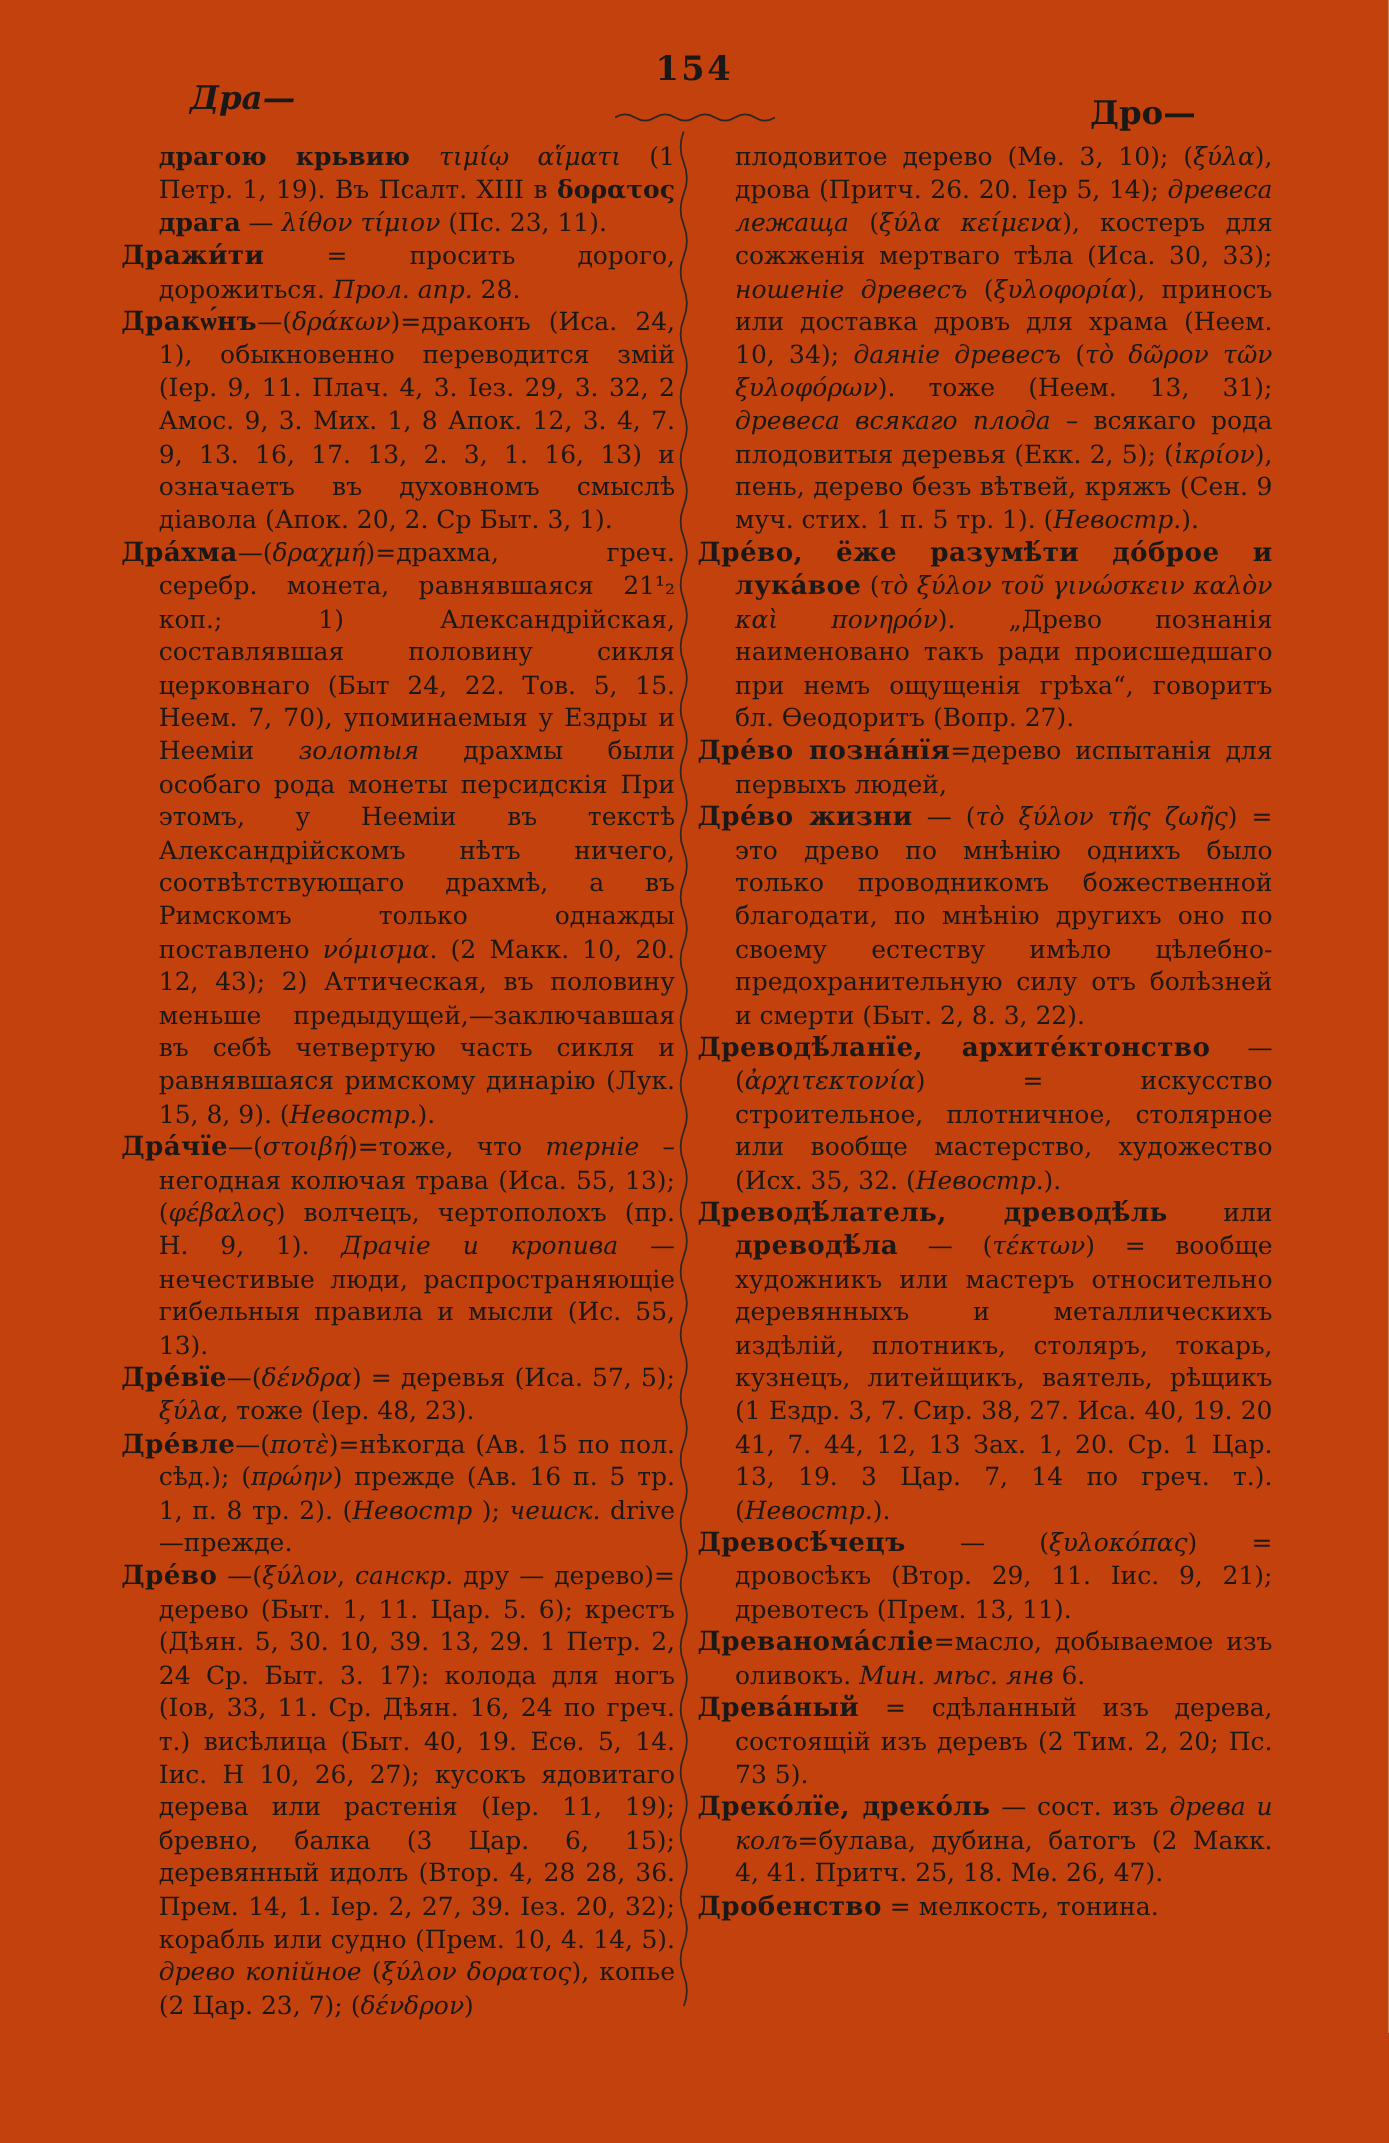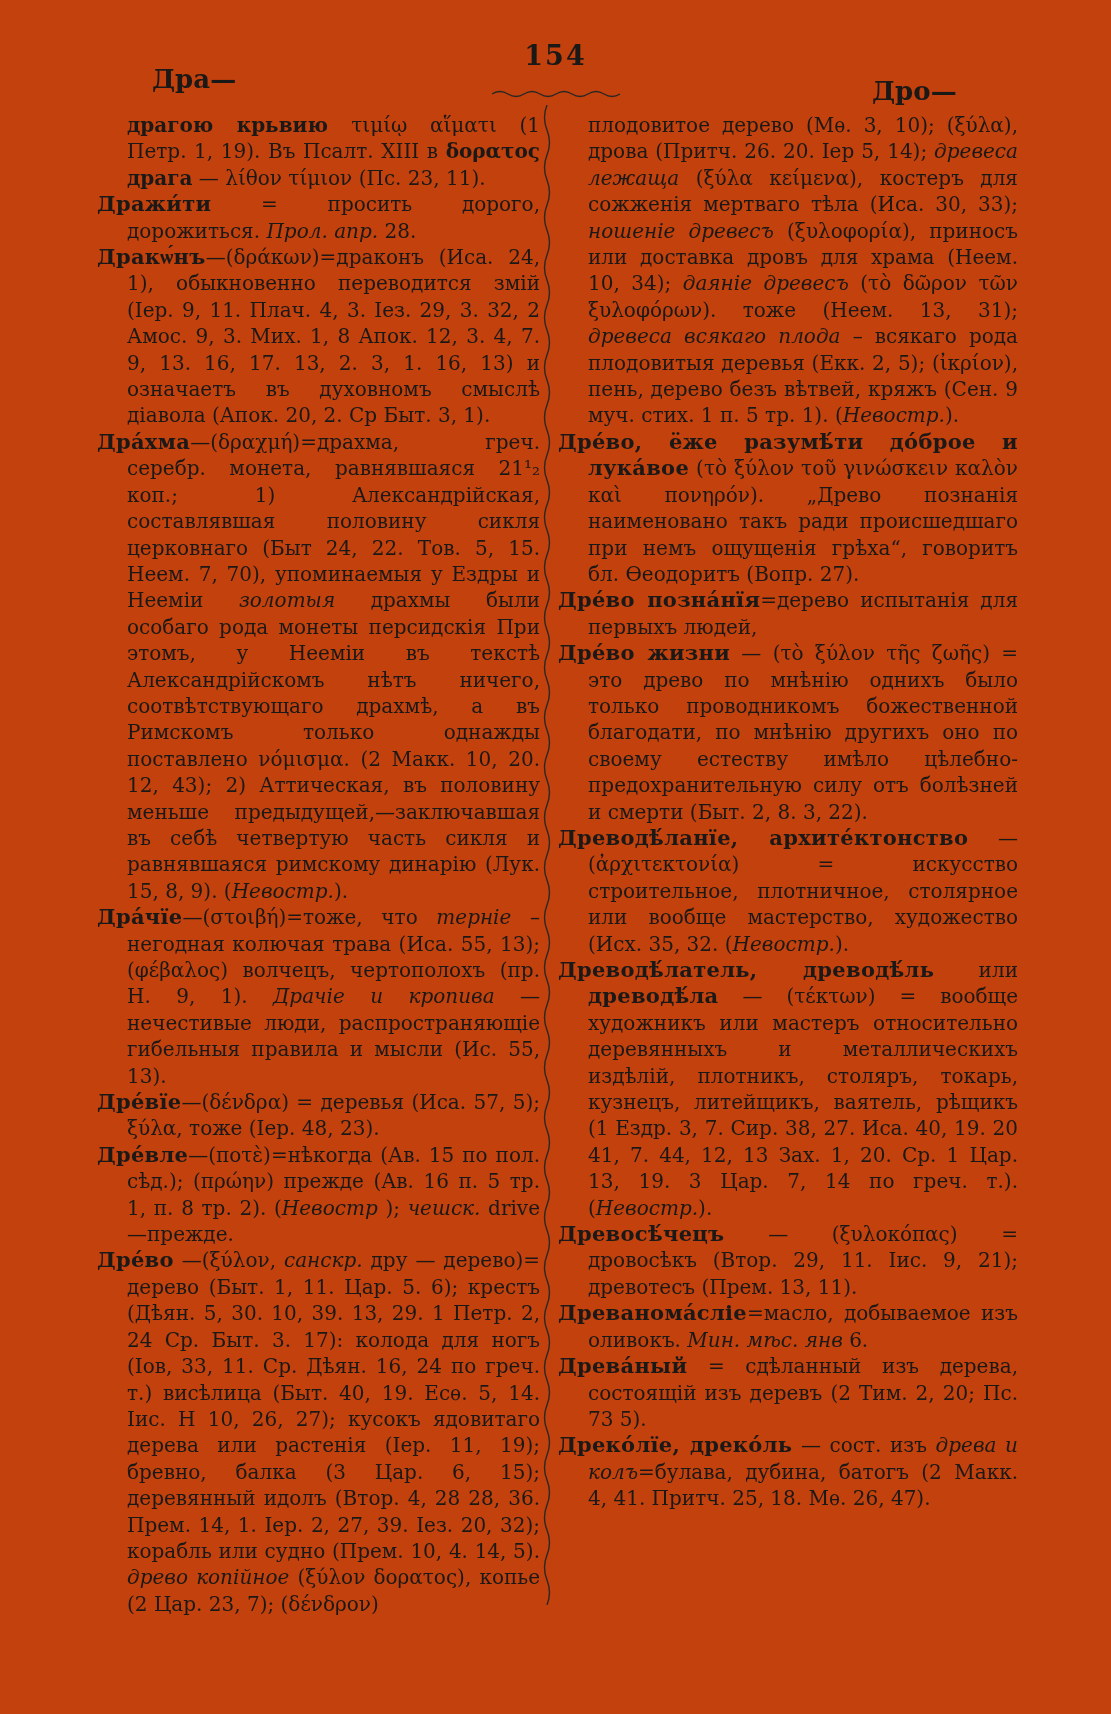--- a/index.html
+++ b/index.html
@@ -16,35 +16,35 @@
     position:absolute;top:40px;left:0;width:100%;
     text-align:center;
     font-size:27px;font-weight:bold;letter-spacing:2px;
   }
   .rule-h{position:absolute;top:88px;left:492px;}
   .divider{position:absolute;top:105px;left:541px;}
   .colhead{
     position:absolute;
     font-size:26px;font-weight:bold;
   }
-  .colhead.left{top:64px;left:152px;}
+  .colhead.left{top:64px;left:152px;font-style:italic;}
   .colhead.right{top:76px;left:872px;}
   .col{
     position:absolute;top:112px;
     text-align:justify;
     font-size:20px;line-height:26.4px;
   }
   .col.left{left:97px;width:443px;}
   .col.right{left:558px;width:460px;}
   p.entry{margin:0;padding-left:30px;text-indent:-30px;}
   p.entry.cont{text-indent:0;}
   .hw{font-weight:bold;font-size:21px;letter-spacing:0.3px;}
   .b{font-weight:bold;}
   .i{font-style:italic;}
-  .g{}
+  .g{font-style:italic;}
   svg path{fill:none;stroke:#2a2725;stroke-width:1.4;}
 </style>
 </head>
 <body>
 
 <div class="page">
   <div class="pagenum">154</div>
   <svg class="rule-h" width="128" height="12" viewBox="0 0 128 12">
       <path d="M0,6 q8,-5 16,0 t16,0 t16,0 t16,0 t16,0 t16,0 t16,0 t16,0"></path>
     </svg>
@@ -67,14 +67,15 @@
       <p class="entry cont"><span class="r">плодовитое дерево (Мѳ. 3, 10); (</span><span class="g">ξύλα</span><span class="r">), дрова (Притч. 26. 20. Іер 5, 14); </span><span class="i">древеса лежаща</span><span class="r"> (</span><span class="g">ξύλα κείμενα</span><span class="r">), костеръ для сожженія мертваго тѣла (Иса. 30, 33); </span><span class="i">ношеніе древесъ</span><span class="r"> (</span><span class="g">ξυλοφορία</span><span class="r">), приносъ или доставка дровъ для храма (Неем. 10, 34); </span><span class="i">даяніе древесъ</span><span class="r"> (</span><span class="g">τὸ δῶρον τῶν ξυλοφόρων</span><span class="r">). тоже (Неем. 13, 31); </span><span class="i">древеса всякаго плода</span><span class="r"> – всякаго рода плодовитыя деревья (Екк. 2, 5); (</span><span class="g">ἰκρίον</span><span class="r">), пень, дерево безъ вѣтвей, кряжъ (Сен. 9 муч. стих. 1 п. 5 тр. 1). (</span><span class="i">Невостр.</span><span class="r">).</span></p>
       <p class="entry"><span class="hw">Дре́во, ёже разумѣ́ти до́брое и лука́вое</span><span class="r"> (</span><span class="g">τὸ ξύλον τοῦ γινώσκειν καλὸν καὶ πονηρόν</span><span class="r">). „Древо познанія наименовано такъ ради происшедшаго при немъ ощущенія грѣха“, говоритъ бл. Ѳеодоритъ (Вопр. 27).</span></p>
       <p class="entry"><span class="hw">Дре́во позна́нїя</span><span class="r">=дерево испытанія для первыхъ людей,</span></p>
       <p class="entry"><span class="hw">Дре́во жизни</span><span class="r"> — (</span><span class="g">τὸ ξύλον τῆς ζωῆς</span><span class="r">) = это древо по мнѣнію однихъ было только проводникомъ божественной благодати, по мнѣнію другихъ оно по своему естеству имѣло цѣлебно-предохранительную силу отъ болѣзней и смерти (Быт. 2, 8. 3, 22).</span></p>
       <p class="entry"><span class="hw">Древодѣ́ланїе, архите́ктонство</span><span class="r"> — (</span><span class="g">ἀρχιτεκτονία</span><span class="r">) = искусство строительное, плотничное, столярное или вообще мастерство, художество (Исх. 35, 32. (</span><span class="i">Невостр.</span><span class="r">).</span></p>
       <p class="entry"><span class="hw">Древодѣ́латель, древодѣ́ль</span><span class="r"> или </span><span class="hw">древодѣ́ла</span><span class="r"> — (</span><span class="g">τέκτων</span><span class="r">) = вообще художникъ или мастеръ относительно деревянныхъ и металлическихъ издѣлій, плотникъ, столяръ, токарь, кузнецъ, литейщикъ, ваятель, рѣщикъ (1 Ездр. 3, 7. Сир. 38, 27. Иса. 40, 19. 20 41, 7. 44, 12, 13 Зах. 1, 20. Ср. 1 Цар. 13, 19. 3 Цар. 7, 14 по греч. т.). (</span><span class="i">Невостр.</span><span class="r">).</span></p>
       <p class="entry"><span class="hw">Древосѣ́чецъ</span><span class="r"> — (</span><span class="g">ξυλοκόπας</span><span class="r">) = дровосѣкъ (Втор. 29, 11. Іис. 9, 21); древотесъ (Прем. 13, 11).</span></p>
       <p class="entry"><span class="hw">Древанома́сліе</span><span class="r">=масло, добываемое изъ оливокъ. </span><span class="i">Мин. мѣс. янв</span><span class="r"> 6.</span></p>
       <p class="entry"><span class="hw">Древа́ный</span><span class="r"> = сдѣланный изъ дерева, состоящій изъ деревъ (2 Тим. 2, 20; Пс. 73 5).</span></p>
       <p class="entry"><span class="hw">Дреко́лїе, дреко́ль</span><span class="r"> — сост. изъ </span><span class="i">древа и колъ</span><span class="r">=булава, дубина, батогъ (2 Макк. 4, 41. Притч. 25, 18. Мѳ. 26, 47).</span></p>
+      <p class="entry"><span class="hw">Дробенство</span><span class="r"> = мелкость, тонина.</span></p>
     </div>
 </div>
 
 </body></html>

